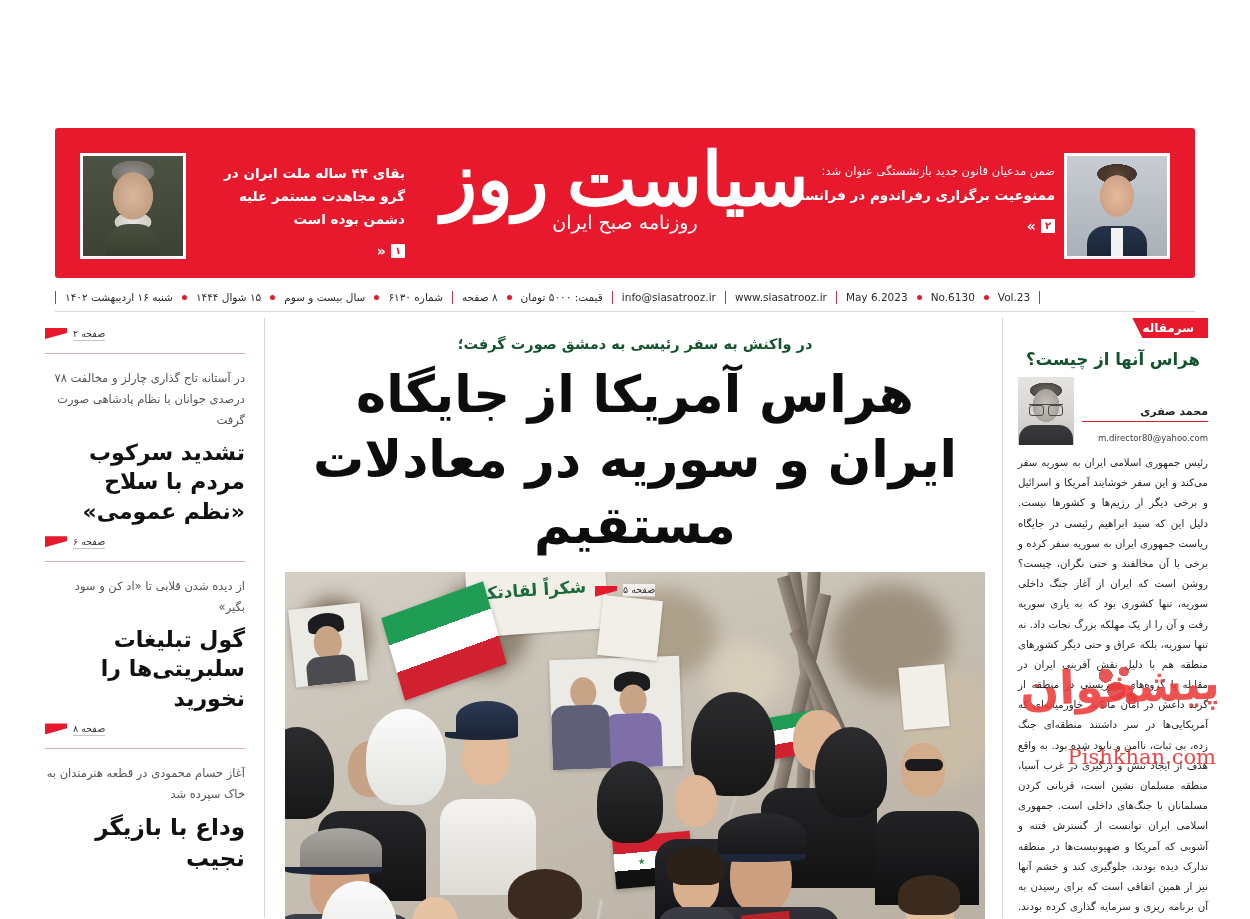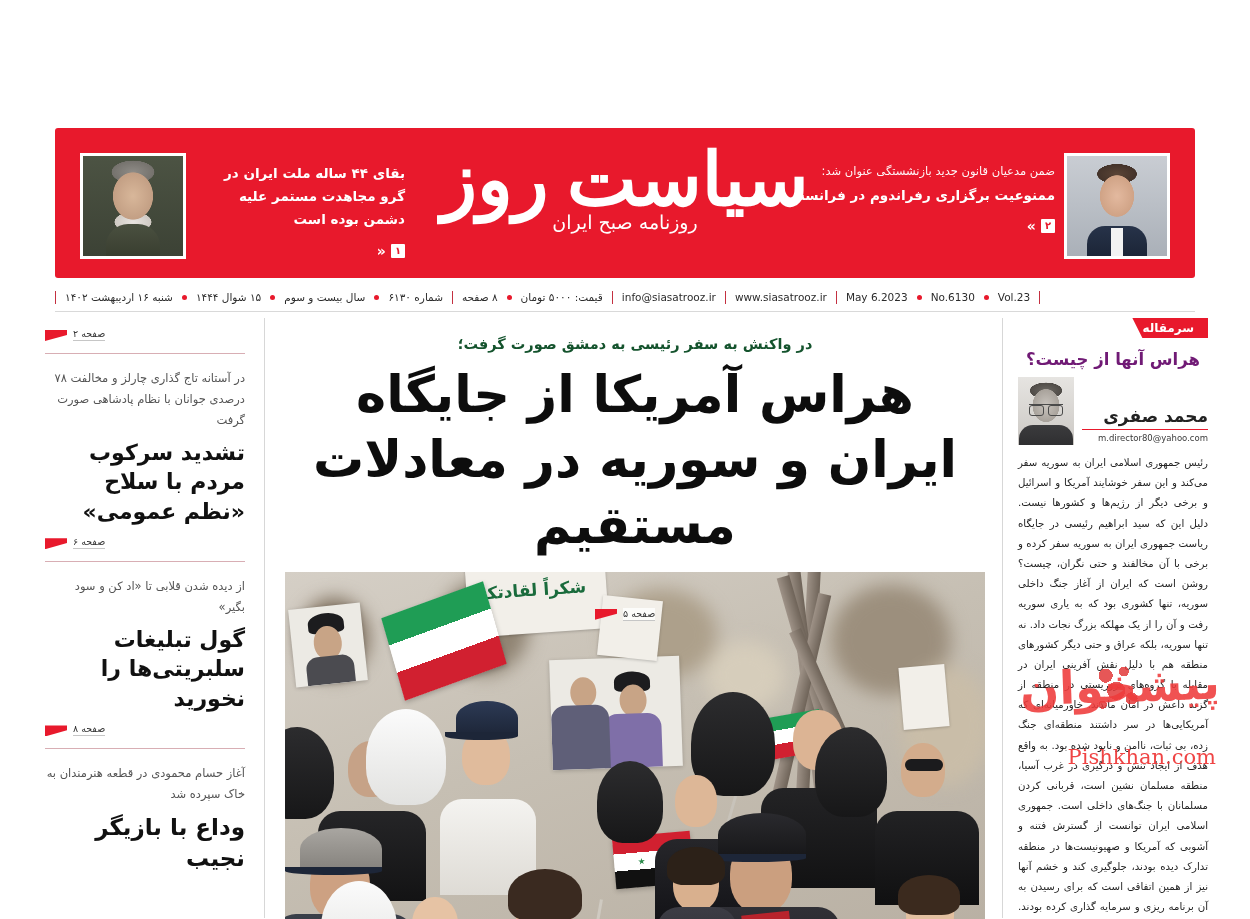--- a/index.html
+++ b/index.html
@@ -239,21 +239,21 @@
     line-height: 1.34;
     color: #111111;
     letter-spacing: -0.5px;
     font-family: "DejaVu Sans", "Liberation Sans", sans-serif;
   }
   .sb-head.small { font-size: 22px; }
   .sb-head.one-line { font-size: 23px; }
   .pg-row {
     display: flex;
     flex-direction: row-reverse;
-    align-items: flex-end;
+    align-items: flex-start;
     gap: 6px;
     margin-top: 10px;
     justify-content: flex-start;
   }
   .pg-label {
     font-size: 9.5px;
     color: #333;
     border-bottom: 1px solid #c6c6c6;
     padding-bottom: 1px;
   }
@@ -315,23 +315,22 @@
     overflow: hidden;
     background: #c9c5bf;
   }
   .photo-marker {
     position: absolute;
     top: 12px;
     left: 310px;
     z-index: 5;
     display: flex;
     flex-direction: row-reverse;
-    align-items: center;
+    align-items: flex-end;
     gap: 6px;
-    margin-top: 24px;
   }
   .photo-marker .pg-label { background: rgba(255,255,255,.78); }
 
   
   .ph-bg {
     position: absolute; inset: 0;
     background:
       linear-gradient(160deg, #d5cfc6 0%, #c6bfb3 40%, #b6ada0 100%);
   }
   .ph-blur-shapes { position: absolute; inset: 0; filter: blur(9px); }
@@ -447,21 +446,21 @@
     font-size: 12px;
     font-weight: bold;
     padding: 3px 14px 3px 10px;
     clip-path: polygon(0 0, 100% 0, 100% 100%, 10px 100%);
   }
   .ed-title {
     font-size: 16.5px;
     font-weight: bold;
     text-align: center;
     margin: 6px 0 8px 0;
-    color: #701a75;
+    color: #14532d;
   }
   .ed-author-row {
     display: flex;
     flex-direction: row-reverse;
     align-items: flex-end;
     gap: 8px;
     margin-bottom: 8px;
   }
   .ed-avatar {
     width: 56px;
@@ -470,26 +469,26 @@
     position: relative;
     overflow: hidden;
     background: #e9e7e4;
   }
   .ed-author-meta {
     flex: 1;
     text-align: left;
     padding-bottom: 2px;
   }
   .ed-author-name {
-    font-size: 17px;
+    font-size: 11px;
     font-weight: bold;
     color: #222;
     border-bottom: 1.5px solid #e8192c;
     padding-bottom: 3px;
-    margin-bottom: 3px;
+    margin-bottom: 11px;
     text-align: right;
   }
   .ed-author-email {
     font-size: 8.5px;
     color: #3a3a3a;
     direction: ltr;
     text-align: right;
   }
   .ed-body {
     font-size: 10.2px;

